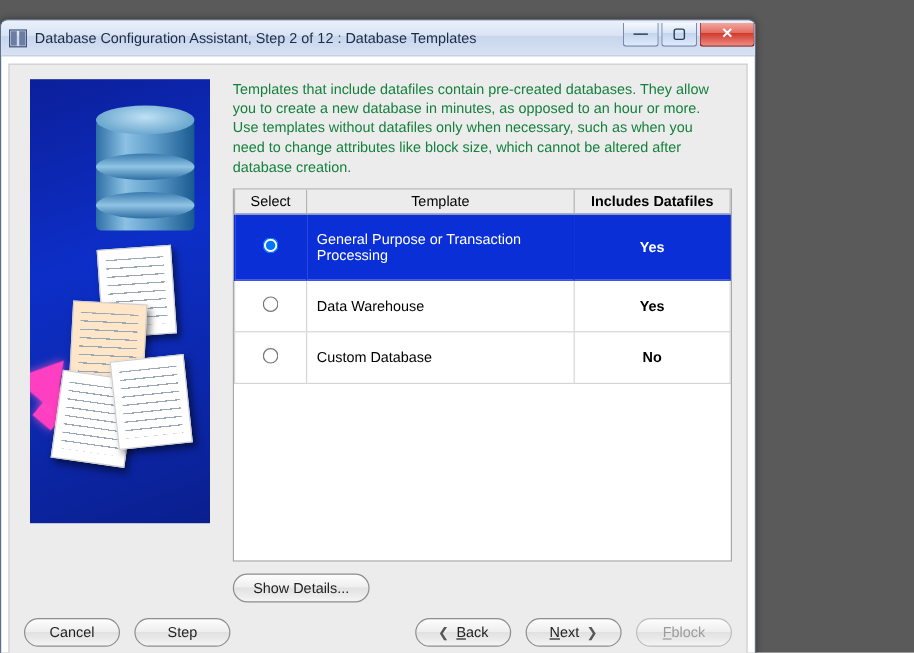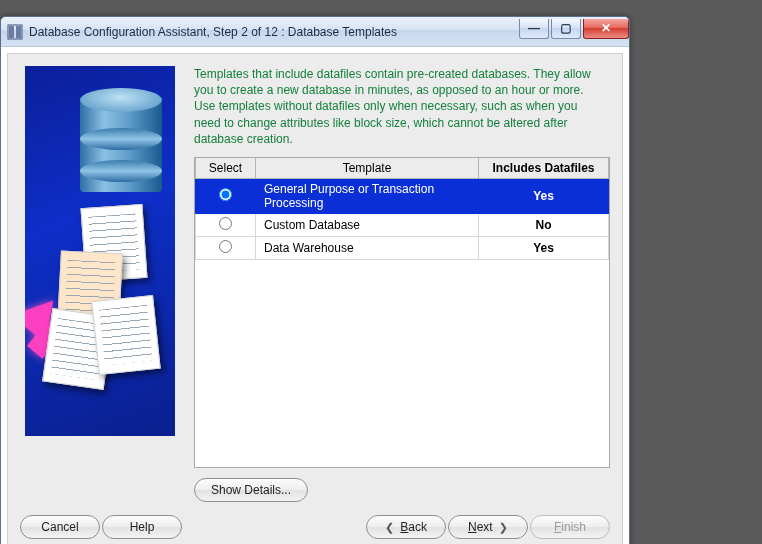--- a/index.html
+++ b/index.html
@@ -44,36 +44,36 @@
   .tablewrap {
     flex:1; border:1px solid #a8a8a8; background:#fff; position:relative; overflow:hidden;
   }
   table { border-collapse:collapse; width:100%; }
   th {
     background:#ececec; border:1px solid #b4b4b4; border-top:none; text-align:center;
     font-weight:normal; padding:3px 8px; color:#000; height:20px;
   }
   th:first-child, td.selcell { width:60px; text-align:center; }
   th.inc, td.inc { width:130px; text-align:center;font-weight:bold; }
-  td { border:1px solid #d6d6d6; padding:3px 8px; height:20px; color:#000; }
+  td { border:1px solid #d6d6d6; padding:13px 8px; height:20px; color:#000; }
   tr.selected td { background:#0a2fd6; color:#fff; border-color:#0a2fd6; }
   input[type=radio]{ margin:0; }
   .showdetails-row { text-align:left; padding-top:10px; padding-right:2px;}
   .oval-btn {
     display:inline-flex; align-items:center; justify-content:center;
     min-width:100px; height:24px; padding:0 16px;
     background:linear-gradient(#fdfdfd,#eeeeee 48%,#e1e1e1 50%,#f4f4f4);
     border:1px solid #8e8e8e; border-radius:12px; color:#222; font-size:12px;
     cursor:default; user-select:none;
   }
   .bottombar {
     position:absolute; left:12px; right:12px; bottom:10px; height:30px;
     display:flex; justify-content:space-between; align-items:center;
   }
-  .btngroup { display:flex; gap:2px; align-items:center;}
+  .btngroup { display:flex; gap:12px; align-items:center;}
   .navbtn { min-width:80px; }
   .btn-disabled { color:#9b9b9b; border-color:#bdbdbd; }
   .underline-letter { text-decoration:underline; }
   .arrow { font-size:11px; color:#555; }
   
   .illus { width:150px; height:370px; position:relative; background:linear-gradient(160deg,#0b1f9a,#0d2fc8 40%,#0a1f8e); overflow:hidden; }
   .dbcyl { position:absolute; left:55px; top:22px; width:82px; height:110px; }
   .dbcyl .body { position:absolute; left:0; top:12px; width:82px; height:92px; background:linear-gradient(90deg,#2e6fa6,#8cc1e4 30%,#5d9bc8 60%,#195a90); border-radius:4px;}
   .dbcyl .top { position:absolute; left:0; top:0; width:82px; height:24px; background:radial-gradient(ellipse at 50% 40%,#bfe1f5,#6ea9d0 70%); border-radius:50%; }
   .dbcyl .band { position:absolute; left:0; width:82px; height:22px; border-radius:50%; background:linear-gradient(#3a7bb0,#90c4e4,#2f6ea3);}
@@ -142,55 +142,55 @@
                 </tr>
               </thead>
               <tbody>
                 <tr class="selected">
                   <td class="selcell"><input type="radio" name="tpl" checked="" style=""></td>
                   <td>General Purpose or Transaction Processing</td>
                   <td class="inc">Yes</td>
                 </tr>
                 <tr>
                   <td class="selcell"><input type="radio" name="tpl" style=""></td>
-                  <td>Custom Database</td>
-                  <td class="inc">No</td>
+                  <td>Data Warehouse</td>
+                  <td class="inc">Yes</td>
                 </tr>
                 <tr>
                   <td class="selcell"><input type="radio" name="tpl" style=""></td>
-                  <td>Data Warehouse</td>
-                  <td class="inc">Yes</td>
+                  <td>Custom Database</td>
+                  <td class="inc">No</td>
                 </tr>
               </tbody>
             </table>
           </div>
 
           <div class="showdetails-row">
             <span class="oval-btn">Show Details...</span>
           </div>
         </div>
       </div>
 
       <div class="bottombar">
         <div class="btngroup">
           <span class="oval-btn navbtn">Cancel</span>
-          <span class="oval-btn navbtn">Help</span>
+          <span class="oval-btn navbtn">Step</span>
         </div>
         <div class="btngroup">
           <span class="oval-btn navbtn">
             <span class="arrow">❮&nbsp;&nbsp;</span>
             <span class="underline-letter">B</span>
               <span>ack</span>
           </span>
           <span class="oval-btn navbtn">
             <span class="underline-letter">N</span>
               <span>ext</span>
             <span class="arrow">&nbsp;&nbsp;❯</span>
           </span>
           <span class="oval-btn navbtn btn-disabled">
             <span class="underline-letter">F</span>
-              <span>inish</span>
+              <span>block</span>
           </span>
         </div>
       </div>
     </div>
   </div>
 </div>
 
 </body></html>

